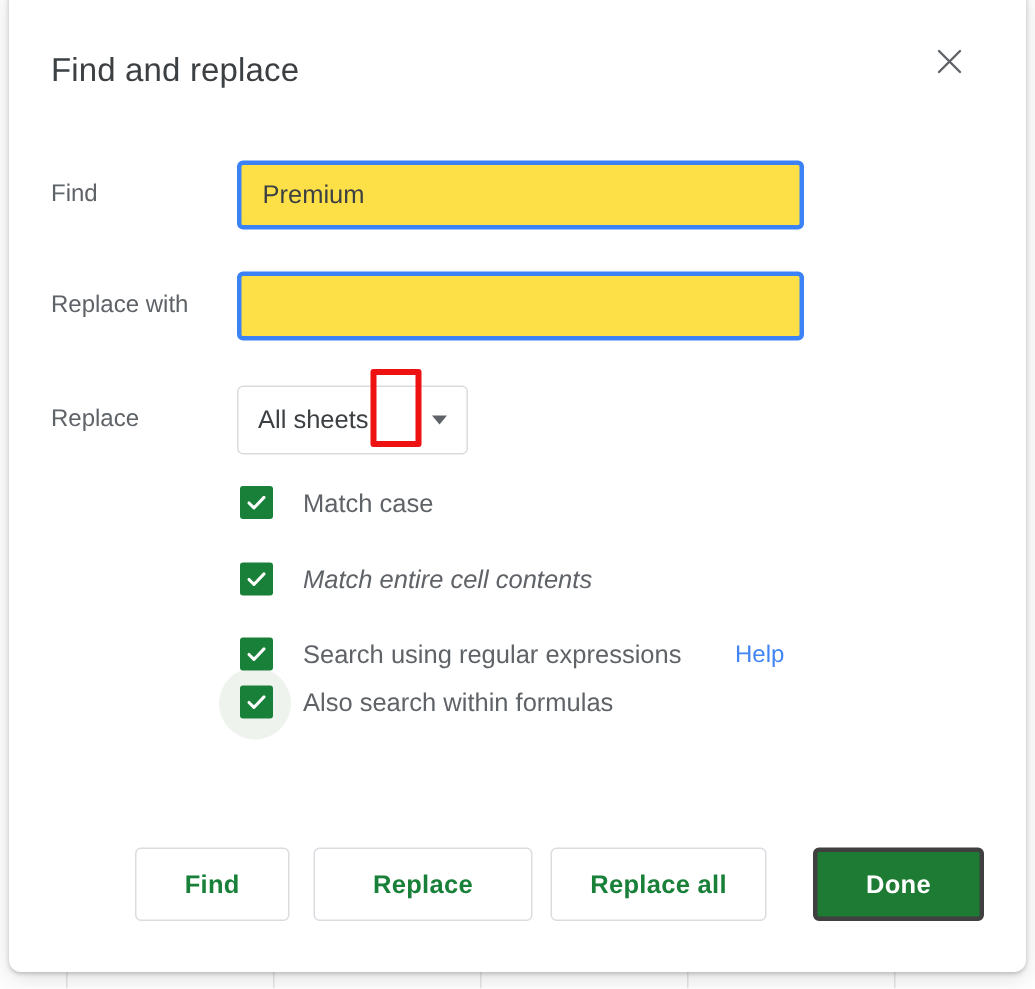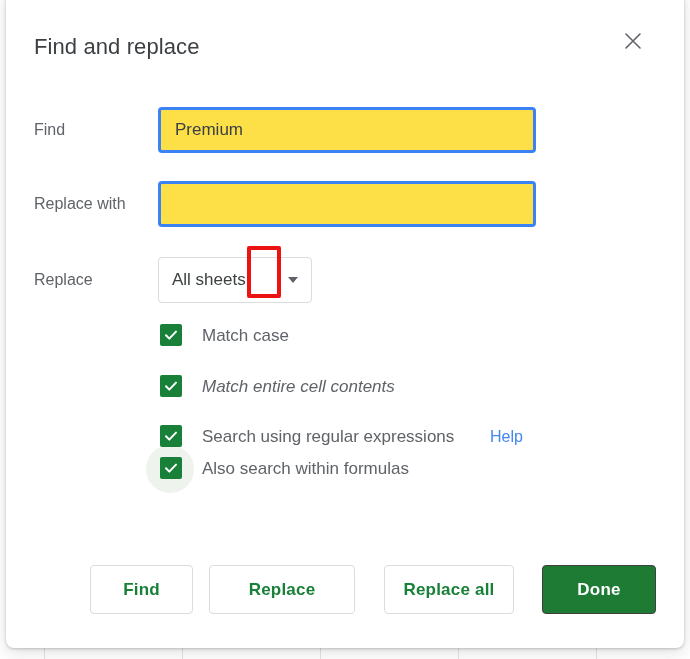--- a/index.html
+++ b/index.html
@@ -251,26 +251,26 @@
     justify-content: center;
     letter-spacing: .2px;
   }
   .btn-outline {
     background: #ffffff;
     border: 1px solid #dadce0;
     color: #188038;
   }
   .btn-filled {
     background: #1e7b34;
-    border: 1px solid #404040;
+    border: 3px solid #404040;
     color: #ffffff;
   }
   .btn-find       { left: 84px;  width: 103px; }
   .btn-replace    { left: 203px; width: 146px; }
-  .btn-replaceall { left: 378px; width: 130px; }
+  .btn-replaceall { left: 361px; width: 144px; }
   .btn-done       { left: 536px; width: 114px; }
 </style>
 </head>
 <body>
 
 <div class="sheet-backdrop">
   <div class="sheet-grid">
     <div class="grid-col-line" style="left:44px"></div>
     <div class="grid-col-line" style="left:182px"></div>
     <div class="grid-col-line" style="left:320px"></div>

